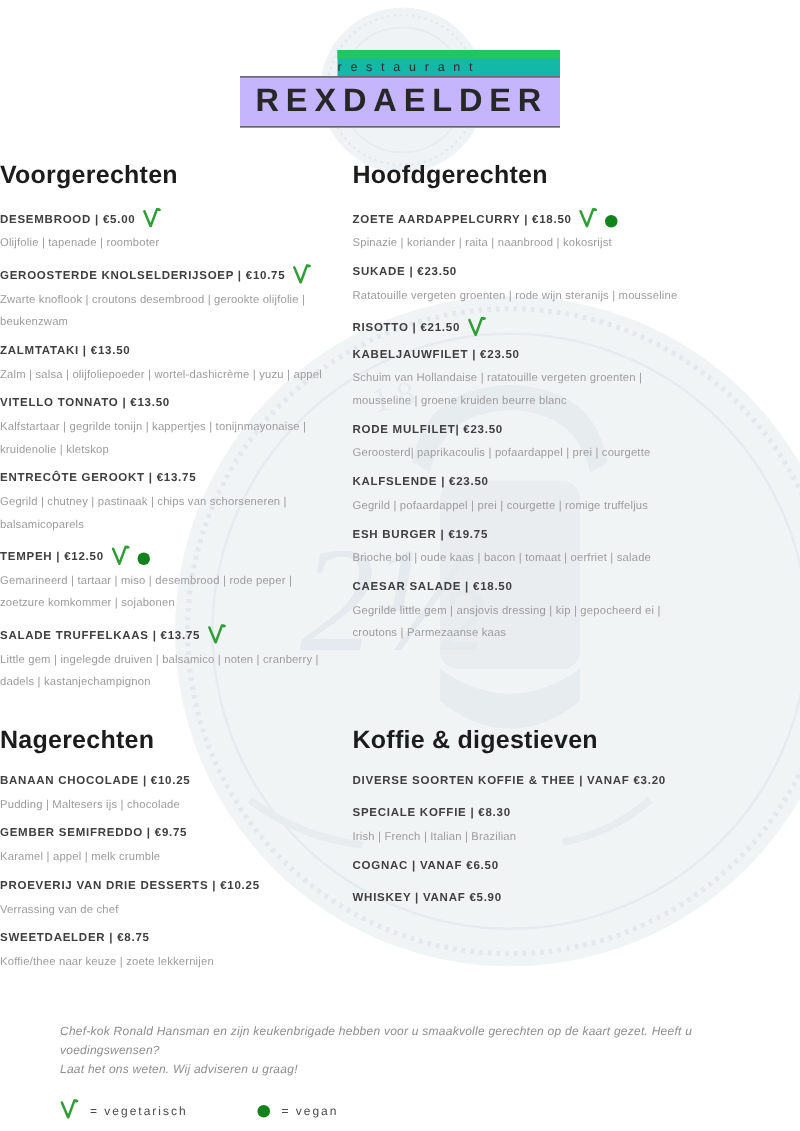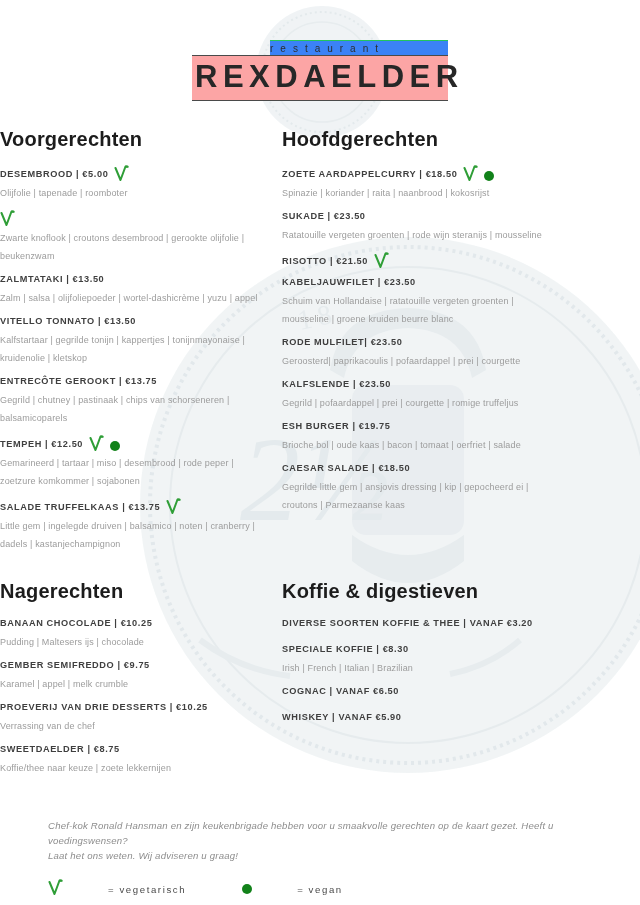--- a/index.html
+++ b/index.html
@@ -6,26 +6,26 @@
   html,body{margin:0;padding:0;background:#ffffff;}
   .page{
     position:relative;width:640px;height:905px;overflow:hidden;background:#ffffff;
     font-family:"Liberation Sans",sans-serif;
   }
   .watermark{position:absolute;left:0;top:0;z-index:0;pointer-events:none;}
   
   .logo{position:relative;z-index:1;width:256px;margin:40px auto 0;}
   .logo-sub-row{padding-left:78px;}
   .logo-subtitle{
-    display:block;border-top:1px solid #22c55e;padding:2px 0 1px;
-    font-size:10px;letter-spacing:7px;color:#2e2e2e;background:#3b82f6;
+    display:block;border-top:7px solid #22c55e;padding:2px 0 1px;
+    font-size:10px;letter-spacing:7px;color:#2e2e2e;background:#14b8a6;
   }
   .logo-title{
-    border-top:1px solid #4a4a4a;border-bottom:1px solid #4a4a4a;background:#fca5a5;
-    font-size:31px;font-weight:bold;letter-spacing:5.5px;color:#272727;
+    border-top:1px solid #4a4a4a;border-bottom:1px solid #4a4a4a;background:#c4b5fd;
+    font-size:26px;font-weight:bold;letter-spacing:5.5px;color:#272727;
     padding:3px 0 5px 3px;text-align:center;white-space:nowrap;
   }
   
   .columns{
     position:relative;z-index:1;display:grid;grid-template-columns:282px 282px;
     margin-top:8px;
   }
   .section-heading{
     font-size:20px;line-height:24px;font-weight:bold;color:#1c1c1c;
     margin:18px 0 14px;letter-spacing:0.2px;
@@ -45,21 +45,21 @@
     flex:0 0 auto;display:inline-block;width:10px;height:10px;border-radius:50%;
   }
   
   .page-footer{position:absolute;left:48px;right:36px;top:818px;z-index:1;}
   .chef-note{
     font-size:9.6px;font-style:italic;color:#8d8d8d;line-height:15px;
     letter-spacing:0.2px;margin:0;
   }
   .legend{display:flex;align-items:center;gap:56px;margin-top:16px;}
   .legend-item{display:flex;align-items:center;gap:9px;}
-  .legend-label{font-size:9.6px;letter-spacing:1.6px;color:#4a4a4a;margin-left:36px;}
+  .legend-label{font-size:9.6px;letter-spacing:1.6px;color:#4a4a4a;}
 </style>
 </head>
 <body>
 
 <div class="page">
 
   <svg class="watermark" width="640" height="905" viewBox="0 0 640 905" aria-hidden="true">
     <g opacity="0.85">
 
       <circle cx="322" cy="72" r="66" fill="#eef2f4"></circle>
@@ -95,20 +95,21 @@
             <span>DESEMBROOD | €5.00</span>
   <svg class="veg-icon" width="15" height="16" viewBox="0 0 15 16">
     <path d="M1.5 3 L6.5 15 L11.5 1.5" fill="none" stroke="#2f9e37" stroke-width="2" stroke-linecap="round" stroke-linejoin="round"></path>
     <path d="M10.8 1.2 C12.6 -0.4 14.6 0.4 14.8 2.2 C13.4 3.4 11.2 3.1 10.8 1.2 Z" fill="#2f9e37"></path>
   </svg>
 </div>
           <p class="item-desc">Olijfolie | tapenade | roomboter</p>
         </div>
         <div class="menu-item">
           <div class="item-title">
+            <span>GEROOSTERDE KNOLSELDERIJSOEP | €10.75</span>
   <svg class="veg-icon" width="15" height="16" viewBox="0 0 15 16">
     <path d="M1.5 3 L6.5 15 L11.5 1.5" fill="none" stroke="#2f9e37" stroke-width="2" stroke-linecap="round" stroke-linejoin="round"></path>
     <path d="M10.8 1.2 C12.6 -0.4 14.6 0.4 14.8 2.2 C13.4 3.4 11.2 3.1 10.8 1.2 Z" fill="#2f9e37"></path>
   </svg>
 </div>
           <p class="item-desc">Zwarte knoflook | croutons desembrood | gerookte olijfolie | beukenzwam</p>
         </div>
         <div class="menu-item">
           <div class="item-title">
             <span>ZALMTATAKI | €13.50</span>

